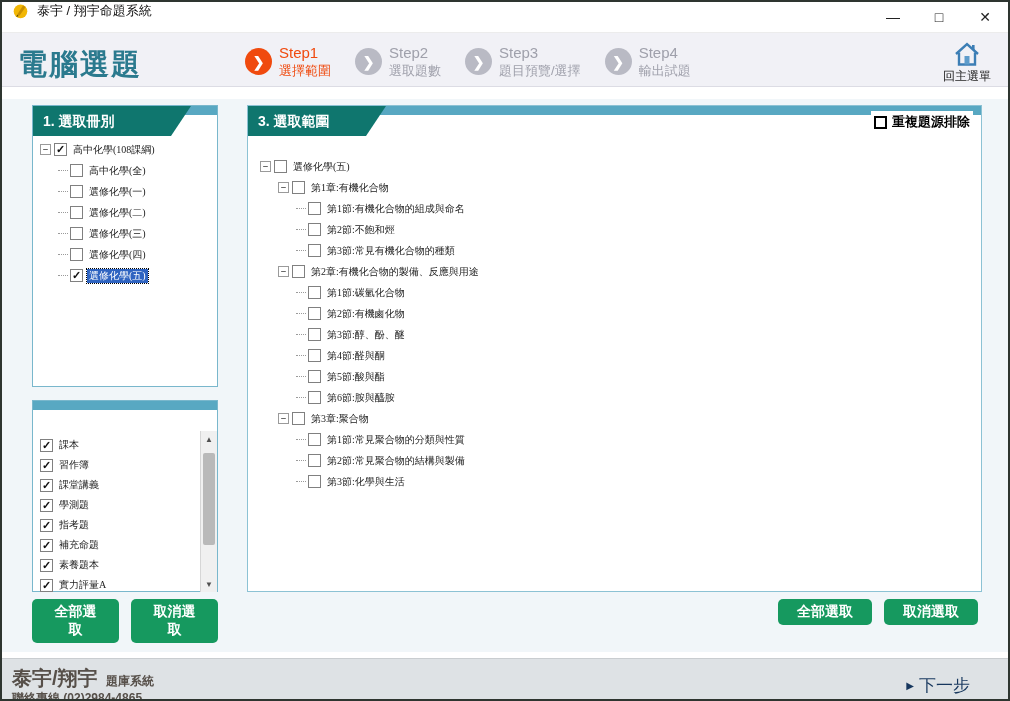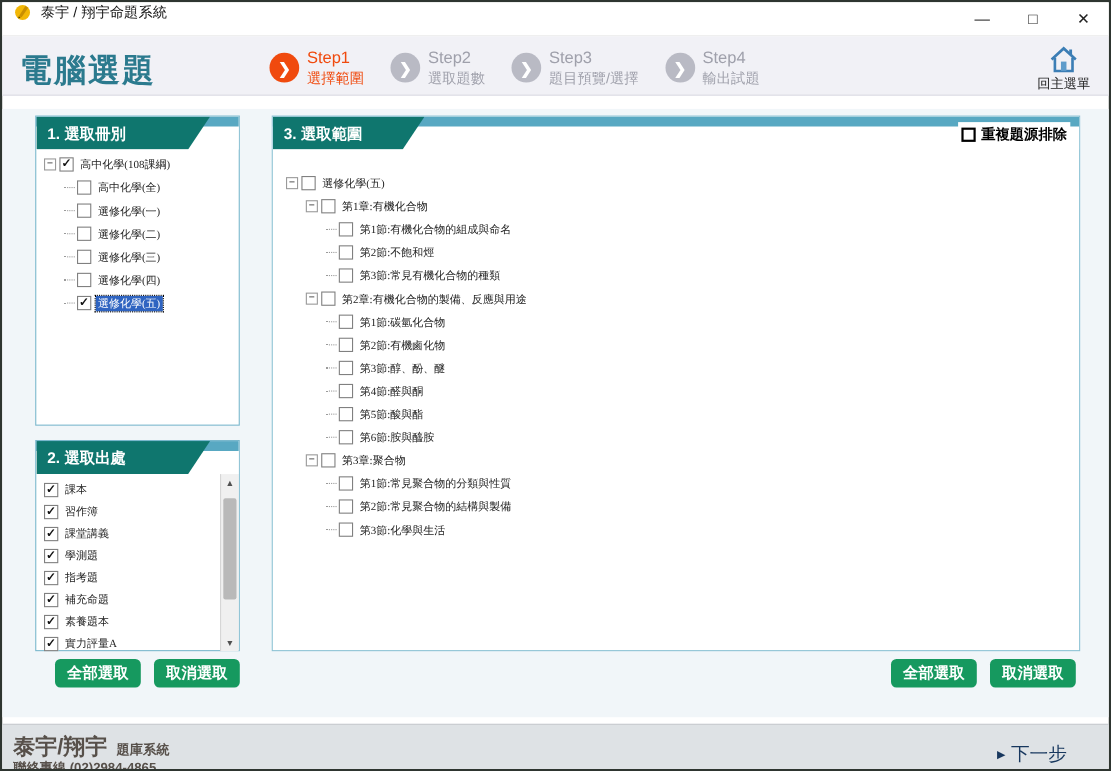--- a/index.html
+++ b/index.html
@@ -105,21 +105,21 @@
   .scroll-thumb {
     position:absolute; left:2px; right:2px; top:22px; height:92px; background:#b9b9b9;
     border-radius:2px;
   }
   
   .btn-row { position:absolute; display:flex; gap:12px; }
   .btn-row-left { left:30px; top:500px; width:186px; justify-content:flex-end; }
   .btn-row-right { right:30px; top:500px; }
   .green-btn {
     background:#16995f; color:#fff; font-size:14px; font-weight:bold; border:none;
-    border-radius:5px; padding:4px 11px; cursor:pointer; font-family:"Liberation Sans",sans-serif;
+    border-radius:5px; padding:4px 19px; cursor:pointer; font-family:"Liberation Sans",sans-serif;
   }
   
   .footer {
     position:absolute; left:0; bottom:0; right:0; height:41px; background:#dee2e5;
     border-top:1px solid #c9cdd0;
   }
   .brand-line { position:absolute; left:10px; top:6px; color:#57504a; }
   .brand { font-size:20px; font-weight:bold; }
   .brand-suffix { font-size:12px; font-weight:bold; margin-left:4px; }
   .phone { position:absolute; left:10px; top:31px; font-size:12px; font-weight:bold; color:#57504a; }
@@ -233,21 +233,20 @@
             <span class="dots"></span>
             <span class="cbx">✓</span>
             <span class="node-label sel">選修化學(五)</span>
           </div>
         </div>
     </div>
 
     <div class="panel panel2">
       <div class="panel-header">
         <div class="strip"></div>
-        <div class="tab tab-wide">2. 選取出處</div>
       </div>
       <div class="list-wrap">
         <div class="sources" id="sources">
             <div class="source-row">
               <span class="cbx">✓</span>
               <span class="node-label">課本</span>
             </div>
             <div class="source-row">
               <span class="cbx">✓</span>
               <span class="node-label">習作簿</span>

